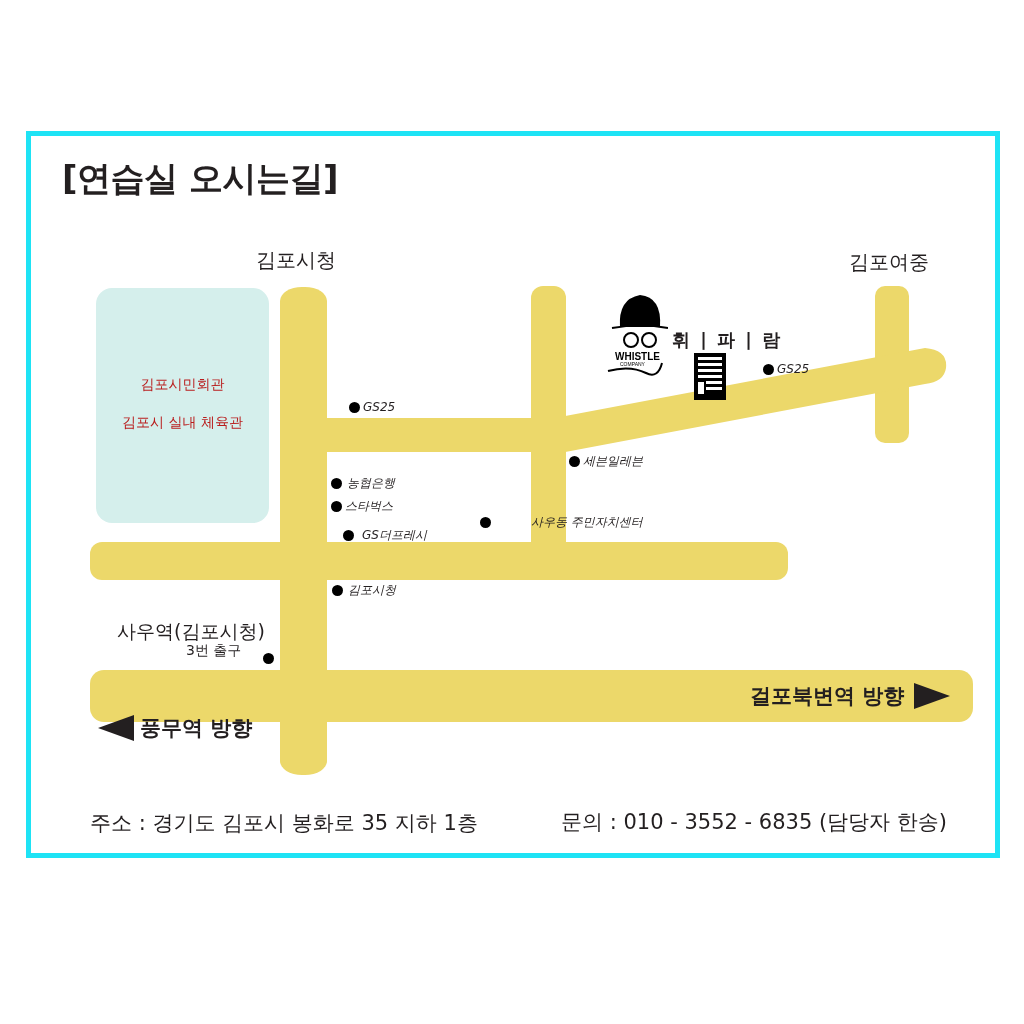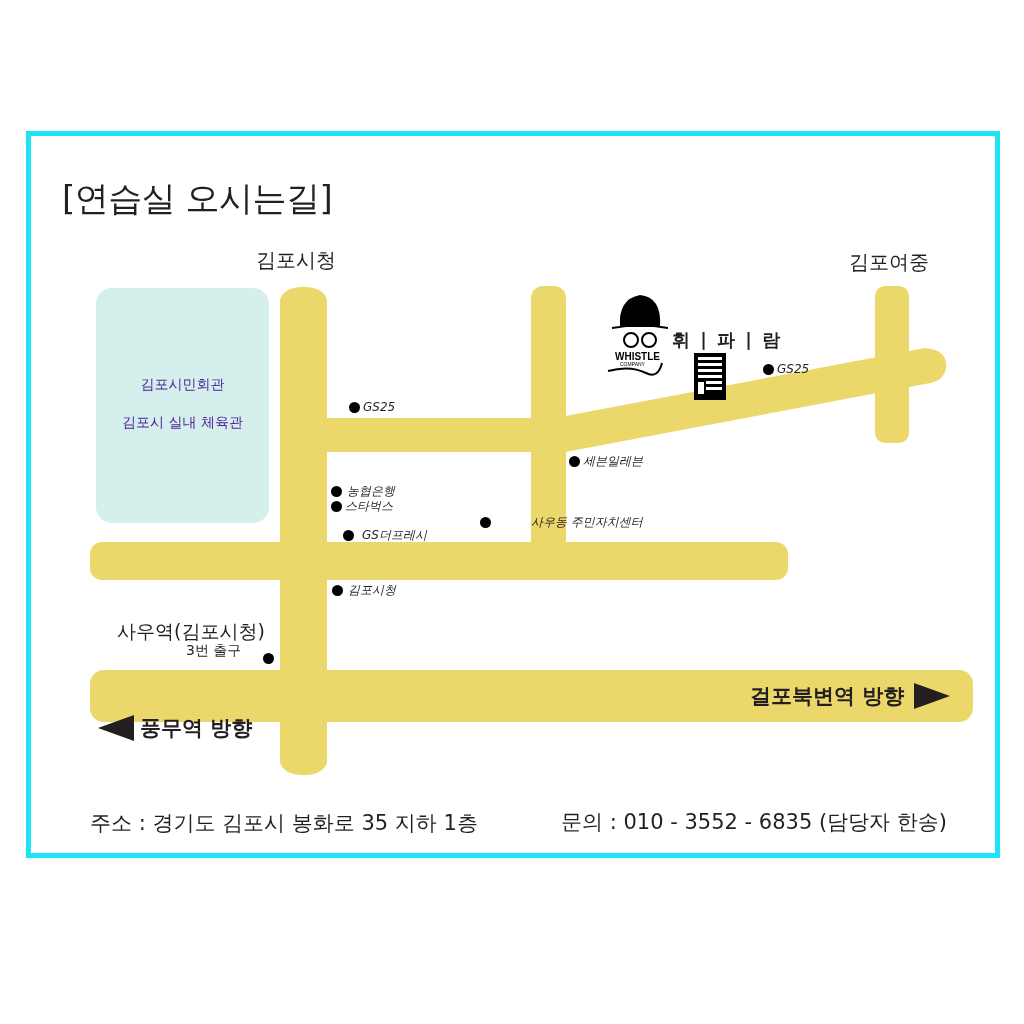--- a/index.html
+++ b/index.html
@@ -2,25 +2,25 @@
 <html><head>
   <meta charset="utf-8">
   <style>
     html, body { margin:0; padding:0; background:#ffffff; }
     body { width:1024px; height:1024px; position:relative; overflow:hidden;
            font-family:"DejaVu Sans", "Liberation Sans", sans-serif; color:#231f20; }
     .frame { position:absolute; left:26px; top:131px; width:964px; height:717px;
              border:5px solid #1ee3f5; background:#ffffff; }
     .abs { position:absolute; }
     .road { position:absolute; background:#ecd86a; }
-    .title { left:62px; top:156px; font-size:34px; font-weight:normal; letter-spacing:-0.5px; white-space:nowrap;margin-top:20px; }
+    .title { left:62px; top:156px; font-size:34px; font-weight:bold; letter-spacing:-0.5px; white-space:nowrap; }
     .landmark { font-size:20px; white-space:nowrap; }
     .building { position:absolute; left:96px; top:288px; width:173px; height:235px;
                 background:#d5efec; border-radius:16px; }
-    .bldg-label { position:absolute; left:0; width:100%; text-align:center; font-size:14px; color:#4c1d95; }
+    .bldg-label { position:absolute; left:0; width:100%; text-align:center; font-size:14px; color:#b91c1c; }
     .poi { position:absolute; font-size:12px; white-space:nowrap; display:flex; align-items:center;font-style:italic; }
     .dot { display:inline-block; width:11px; height:11px; border-radius:50%; background:#000; margin-right:3px; }
     .dir { font-size:21px; font-weight:bold; white-space:nowrap; color:#231f20; display:flex; align-items:center; }
     .tri-left { width:0; height:0; border-top:13px solid transparent; border-bottom:13px solid transparent; border-right:36px solid #231f20; margin-right:6px; }
     .tri-right { width:0; height:0; border-top:13px solid transparent; border-bottom:13px solid transparent; border-left:36px solid #231f20; margin-left:10px; }
     .footer { font-size:21px; white-space:nowrap; }
     .studio-name { font-size:18px; font-weight:bold; white-space:nowrap; letter-spacing:2px; }
   </style>
 </head>
 <body>
@@ -76,21 +76,21 @@
   <span>GS25</span>
 </div>
 <div class="poi" style="left:763px; top:362px;">
   <span class="dot"></span>
   <span>GS25</span>
 </div>
 <div class="poi" style="left:569px; top:453px;">
   <span class="dot"></span>
   <span>세븐일레븐</span>
 </div>
-<div class="poi" style="left:331px; top:475px;margin-top:8px;">
+<div class="poi" style="left:331px; top:475px;">
   <span class="dot" style="margin-right:5px;"></span>
   <span>농협은행</span>
 </div>
 <div class="poi" style="left:331px; top:498px;">
   <span class="dot"></span>
   <span>스타벅스</span>
 </div>
 <div class="poi" style="left:343px; top:527px;">
   <span class="dot" style="margin-right:8px;"></span>
   <span>GS더프레시</span>

